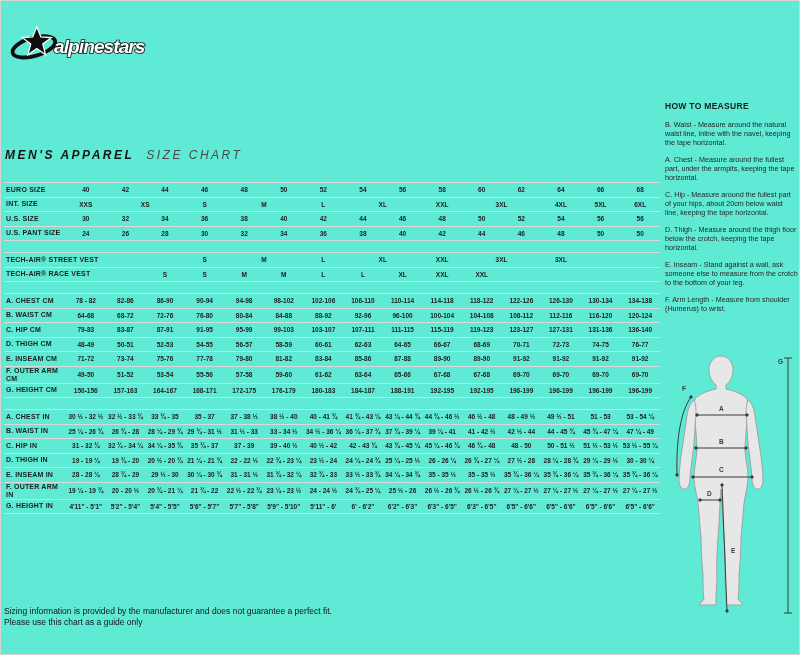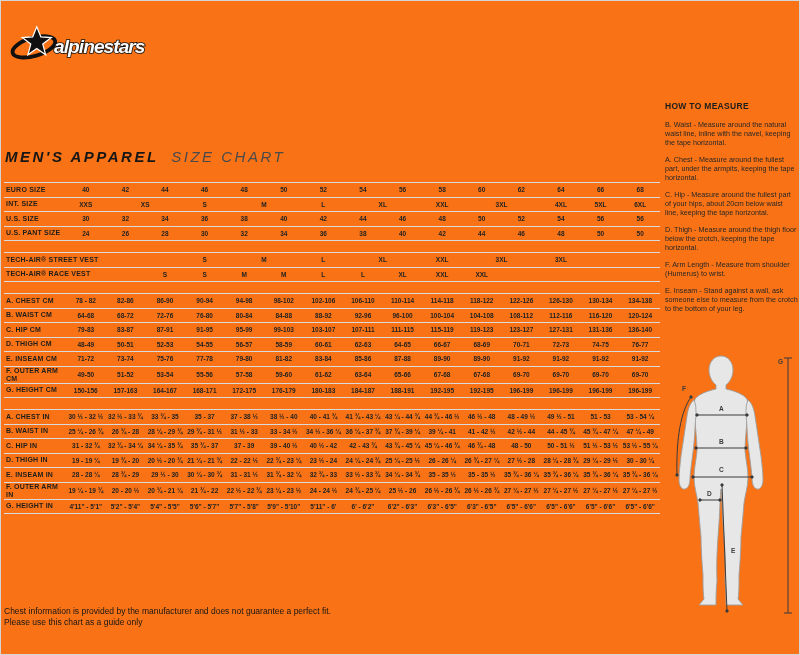--- a/index.html
+++ b/index.html
@@ -1,21 +1,21 @@
 <!DOCTYPE html>
 <html><head>
 <meta charset="utf-8">
 <style>
   html,body{margin:0;padding:0;background:#fff;}
   body{width:800px;height:655px;font-family:"Liberation Sans",sans-serif;color:#1d1d1b;position:relative;overflow:hidden;}
-  .page{position:absolute;inset:0;border:1px solid #d4d4d4;box-sizing:border-box;background:#f97316;}
+  .page{position:absolute;inset:0;border:1px solid #d4d4d4;box-sizing:border-box;background:#5eead4;}
 
   
   .logo{position:absolute;left:8px;top:20px;}
-  .page-title{position:absolute;left:4px;top:147px;font-style:italic;font-size:15px;letter-spacing:2.5px;white-space:nowrap;}
+  .page-title{position:absolute;left:4px;top:147px;font-style:italic;font-size:12px;letter-spacing:2.5px;white-space:nowrap;}
   .page-title .t-bold{font-weight:bold;color:#161616;}
   .page-title .t-light{font-weight:normal;color:#4a4a4a;margin-left:6px;}
 
   
   .table-area{position:absolute;left:3px;top:181px;width:656px;}
   table{border-collapse:collapse;table-layout:fixed;width:656px;}
   tr.data-row{border-top:1px solid #dadada;border-bottom:1px solid #dadada;}
   tr.spacer td{border:none;height:9px;}
   th.rowlabel{font-size:7px;font-weight:bold;text-align:left;padding:0 0 0 2px;line-height:8px;letter-spacing:.2px;text-transform:uppercase;}
   th[colspan]{white-space:nowrap;}
@@ -416,22 +416,22 @@
         </tbody>
     </table>
   </div>
 
   <div class="aside">
     <h2 class="measure-heading">HOW TO MEASURE</h2>
     <p class="measure-item">B. Waist - Measure around the natural waist line, inline with the navel, keeping the tape horizontal.</p>
     <p class="measure-item">A. Chest - Measure around the fullest part, under the armpits, keeping the tape horizontal.</p>
     <p class="measure-item">C. Hip - Measure around the fullest part of your hips, about 20cm below waist line, keeping the tape horizontal.</p>
     <p class="measure-item">D. Thigh - Measure around the thigh floor below the crotch, keeping the tape horizontal.</p>
+    <p class="measure-item">E. Inseam - Stand against a wall, ask someone else to measure from the crotch to the bottom of your leg.</p>
     <p class="measure-item">F. Arm Length - Measure from shoulder (Humerus) to wrist.</p>
-    <p class="measure-item">E. Inseam - Stand against a wall, ask someone else to measure from the crotch to the bottom of your leg.</p>
   </div>
 
   <div class="figure-wrap">
     <svg width="138" height="266" viewBox="0 0 132 266">
       <g fill="#e7e7e7" stroke="#9d9d9d" stroke-width="0.9">
 
         <path d="M57,3 C64,3 69,9 69,17 C69,23 66,29 62,32 L62,36 C71,38 79,41 83,46 C85,52 84,60 83,68 C82,80 81,90 81,98 C82,108 84,116 84,124 C84,134 81,142 80,150 C79,162 78,174 77,184 C77,196 76,210 75,222 C75,232 75,240 74,246 L79,252 L62,252 C62,244 62,236 61,228 C62,206 60,185 59,170 C58,155 58,144 57,136 C56,144 56,155 55,170 C54,185 52,206 53,228 C52,236 52,244 52,252 L35,252 L40,246 C39,240 39,232 39,222 C38,210 37,196 37,184 C36,174 35,162 34,150 C33,142 30,134 30,124 C30,116 32,108 33,98 C33,90 32,80 31,68 C30,60 29,52 31,46 C35,41 43,38 52,36 L52,32 C48,29 45,23 45,17 C45,9 50,3 57,3 Z"></path>
 
         <path d="M84,47 C88,50 90,56 91,63 C93,76 95,90 97,103 C98,112 99,120 99,127 C99,133 96,137 93,136 C89,135 88,130 88,124 C87,113 85,100 84,90 C83,80 83,70 82,62 C82,56 82,51 84,47 Z"></path>
 
@@ -471,17 +471,17 @@
 
         <line x1="124" y1="5" x2="124" y2="260"></line>
         <line x1="120" y1="5" x2="128" y2="5"></line>
           <line x1="120" y1="260" x2="128" y2="260"></line>
         <text x="114" y="11" stroke="none">G</text>
       </g>
     </svg>
   </div>
 
   <div class="disclaimer">
-    <div>Chest information is provided by the manufacturer and does not guarantee a perfect fit.</div>
+    <div>Sizing information is provided by the manufacturer and does not guarantee a perfect fit.</div>
     <div>Please use this chart as a guide only</div>
   </div>
 
 </div>
 
 </body></html>

